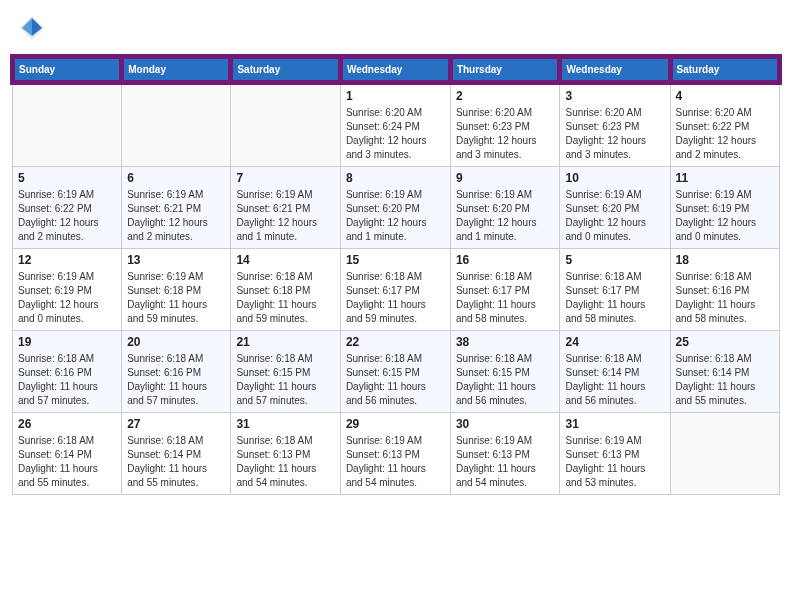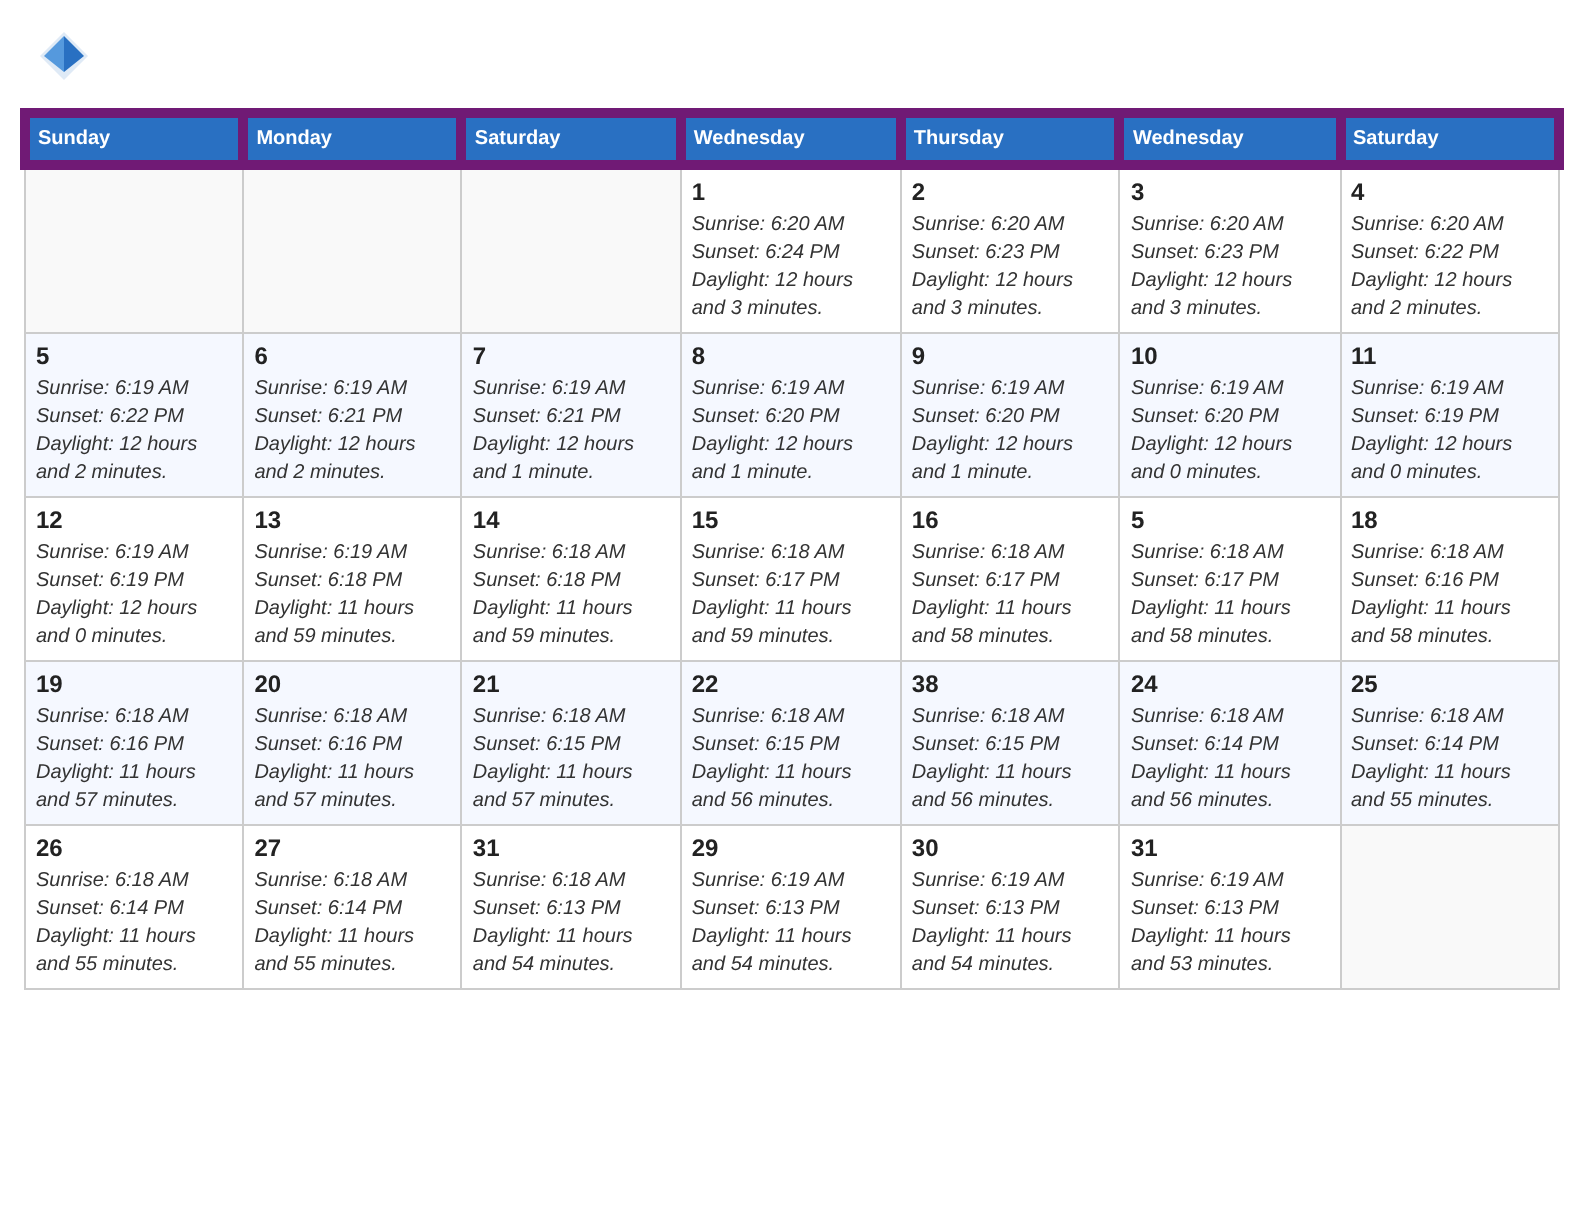--- a/index.html
+++ b/index.html
@@ -74,21 +74,20 @@
     .day-number {
       font-weight: bold;
       font-size: 12px;
       margin-bottom: 3px;
       color: #222;
     }
     .day-info {
       color: #333;
       font-size: 10px;
       line-height: 1.4;
-      font-style: italic;
     }
     .row-even td { background: #f5f8ff; }
   </style>
 </head>
 <body>
 
 <div class="header">
   <div class="logo">
     <svg class="logo-icon" viewBox="0 0 28 28">
       <polygon points="14,2 26,14 14,26 2,14" fill="#2970c2" opacity="0.15"></polygon>

